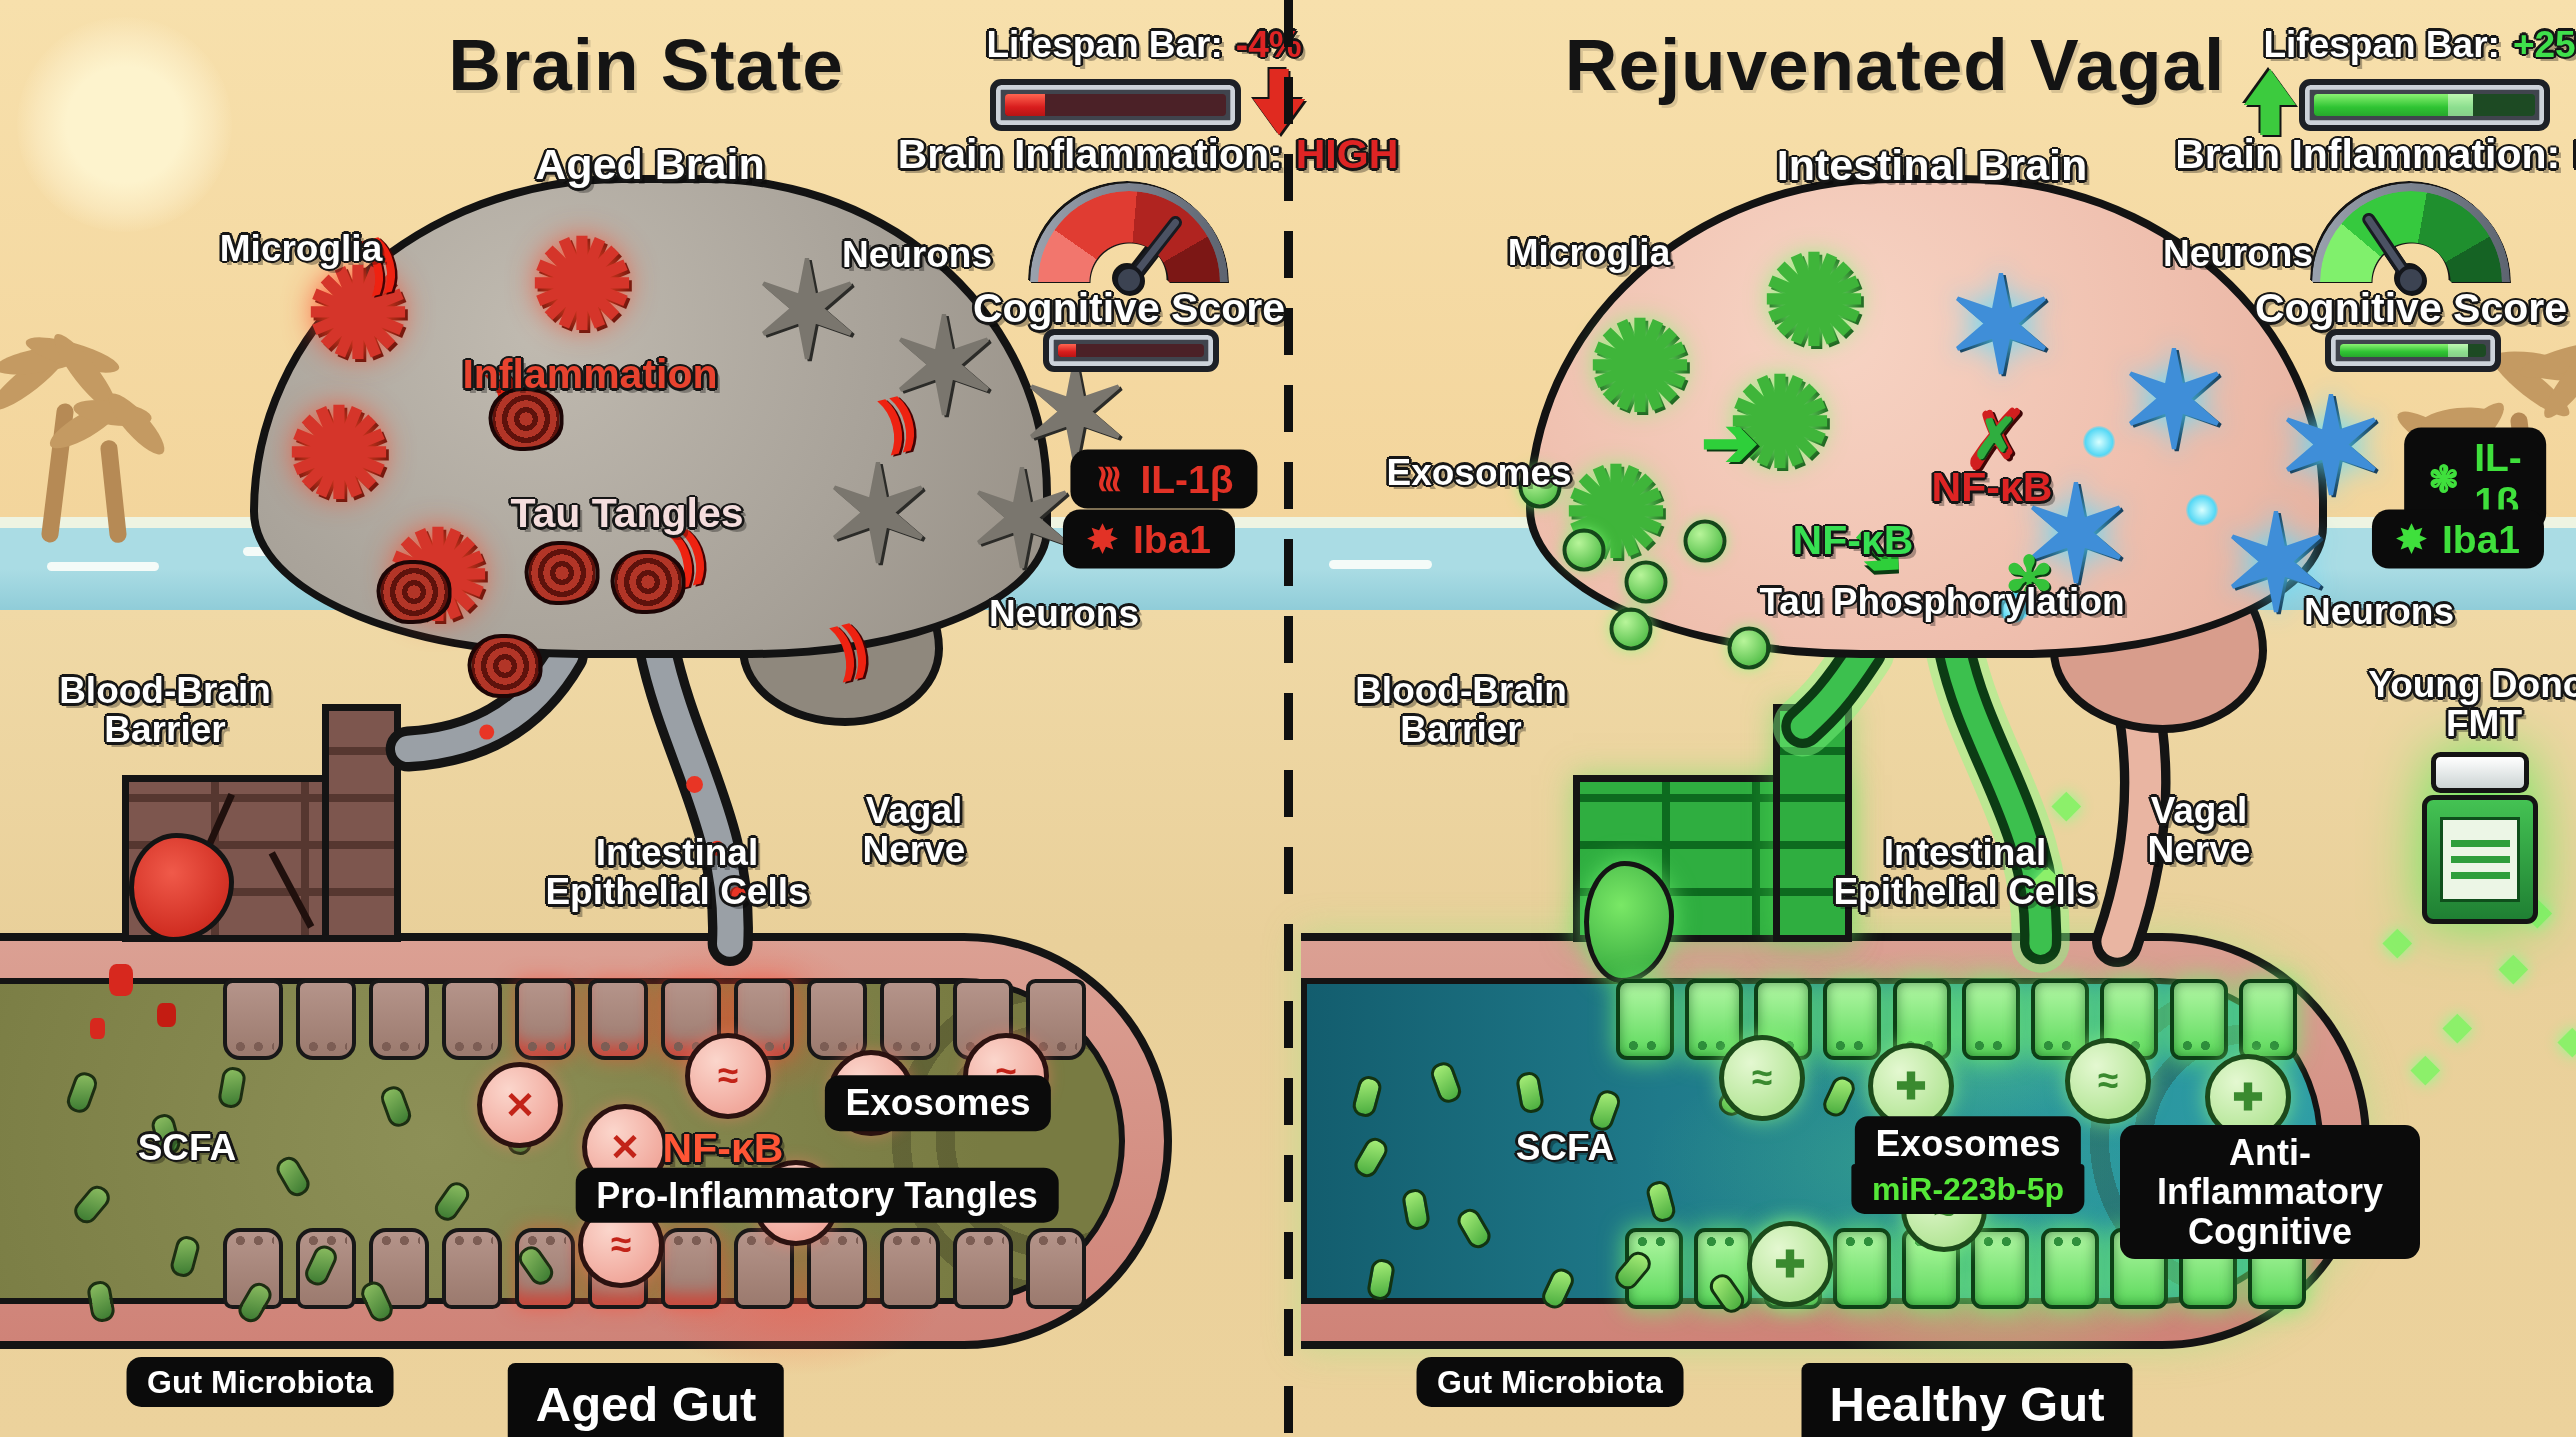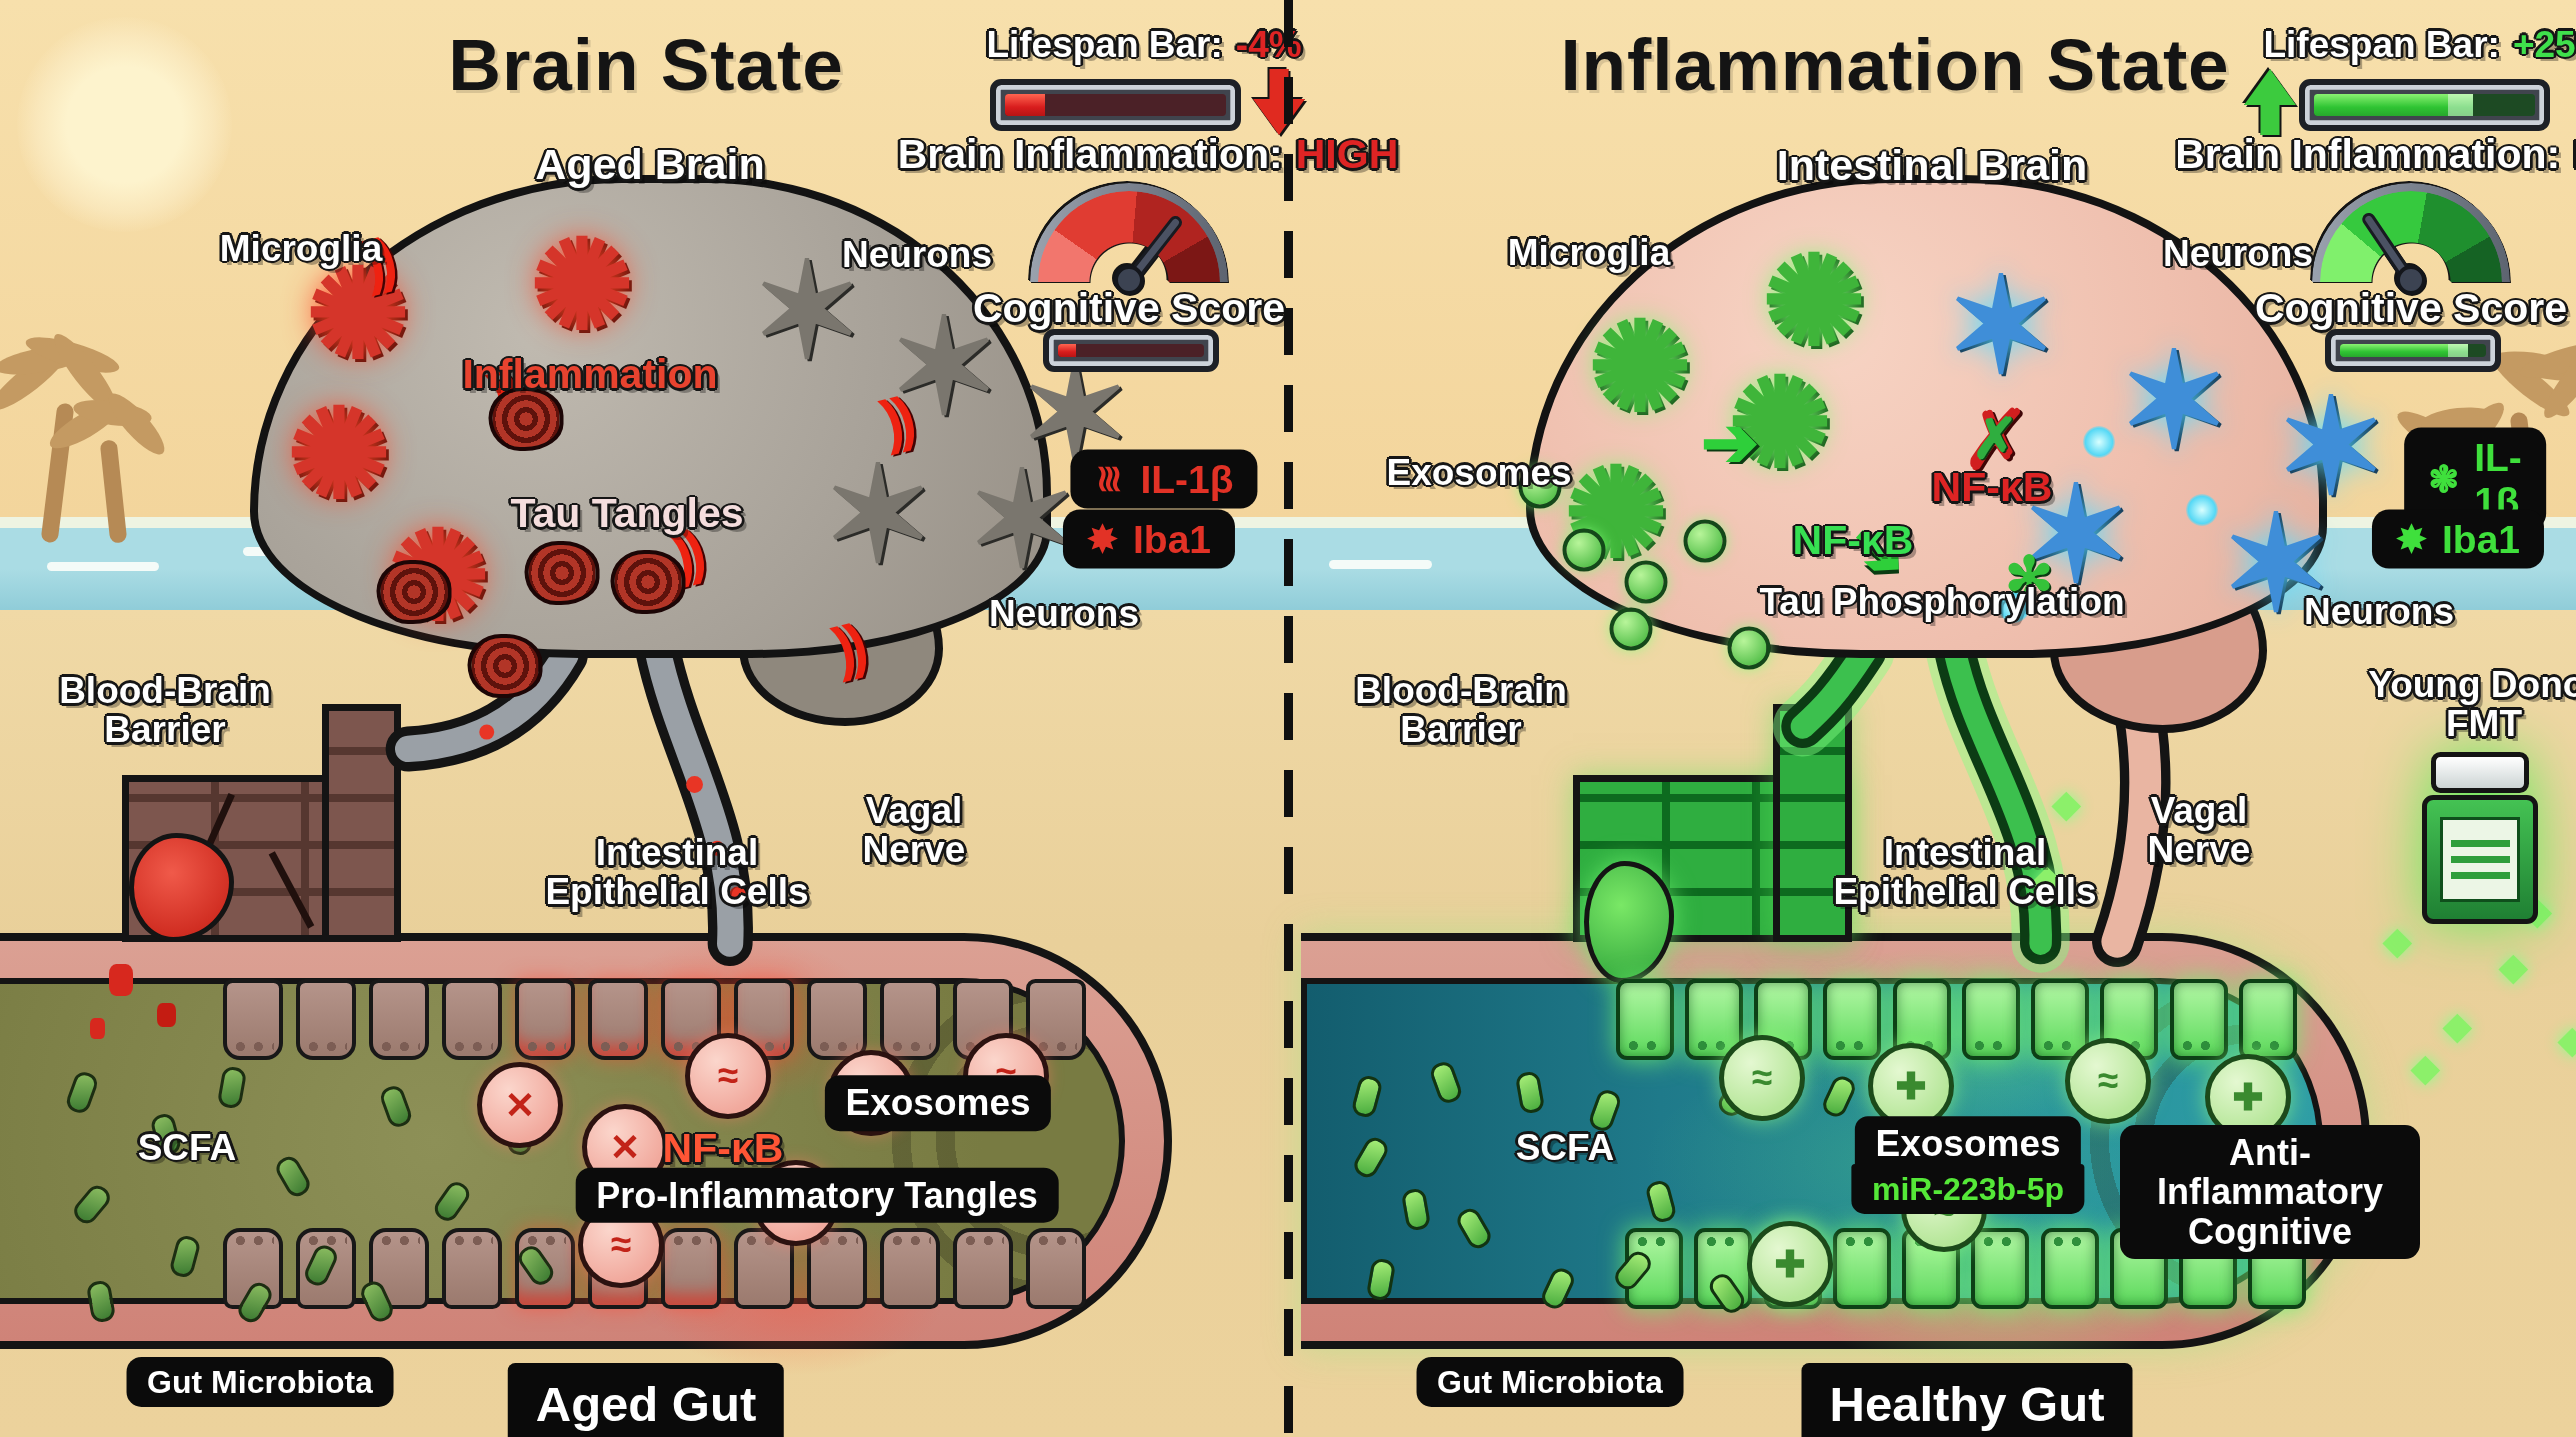--- a/index.html
+++ b/index.html
@@ -411,21 +411,21 @@
 <div class="lbl f40 multi" style="left:914px;top:831px;width:159px">Vagal Nerve</div>
 <div class="lbl f40 multi" style="left:677px;top:873px;width:290px">Intestinal Epithelial Cells</div>
 
 <div class="lbl f40" style="left:187px;top:1148px">SCFA</div>
 <div class="lbl f44 orange-t" style="left:723px;top:1149px">NF-κB</div>
 <div class="badge f40" style="left:938px;top:1103px;font-size:37px">Exosomes</div>
 <div class="badge" style="left:817px;top:1195px;font-size:36px">Pro-Inflammatory Tangles</div>
 <div class="badge" style="left:260px;top:1382px;font-size:32px">Gut Microbiota</div>
 <div class="gut-title" style="left:646px;top:1404px">Aged Gut</div>
 
-<div class="title" style="left:1895px;top:22.5px">Inflammation State</div>
+<div class="title" style="left:1895px;top:22.5px">Rejuvenated Vagal</div>
 
 <div class="trend up" style="left:2243px;top:66px">
     <div class="shaft"></div>
     <div class="head"></div>
   </div>
 <div class="hud-line" style="left:2436px;top:45px">
   <span class="lbl f40" style="position:static;transform:none">Lifespan Bar:</span>
   <span class="lbl f40 green-t" style="position:static;transform:none">+25%</span>
 </div>
 <div class="meter" style="left:2299px;top:79px;width:251px;height:52px">

